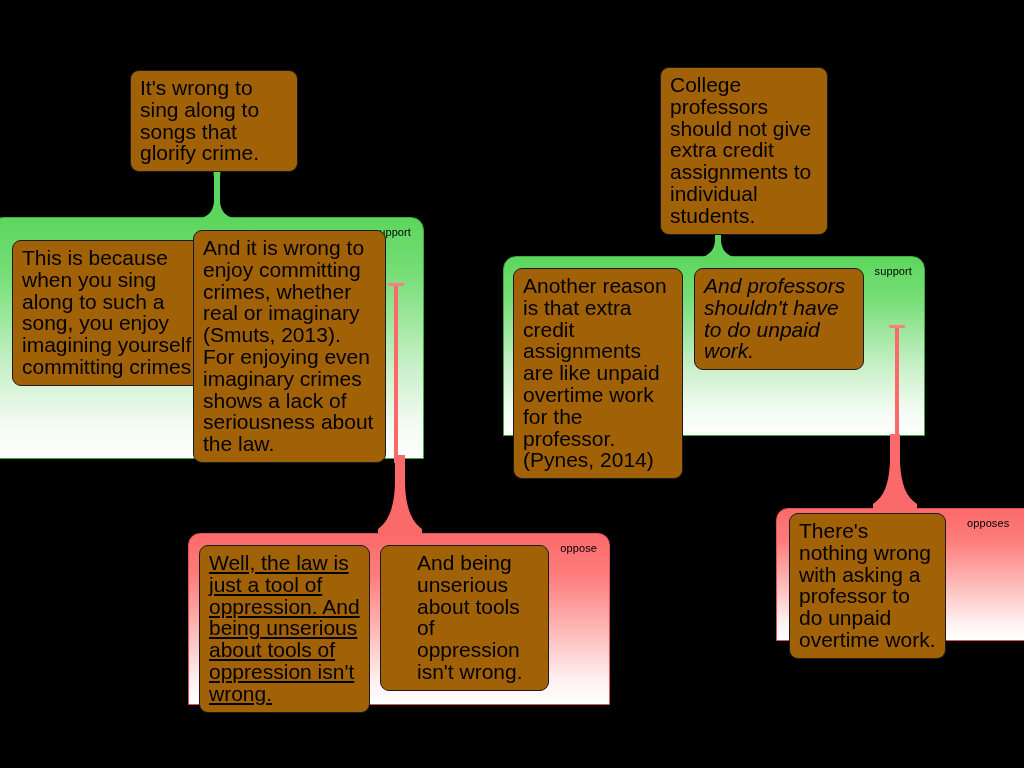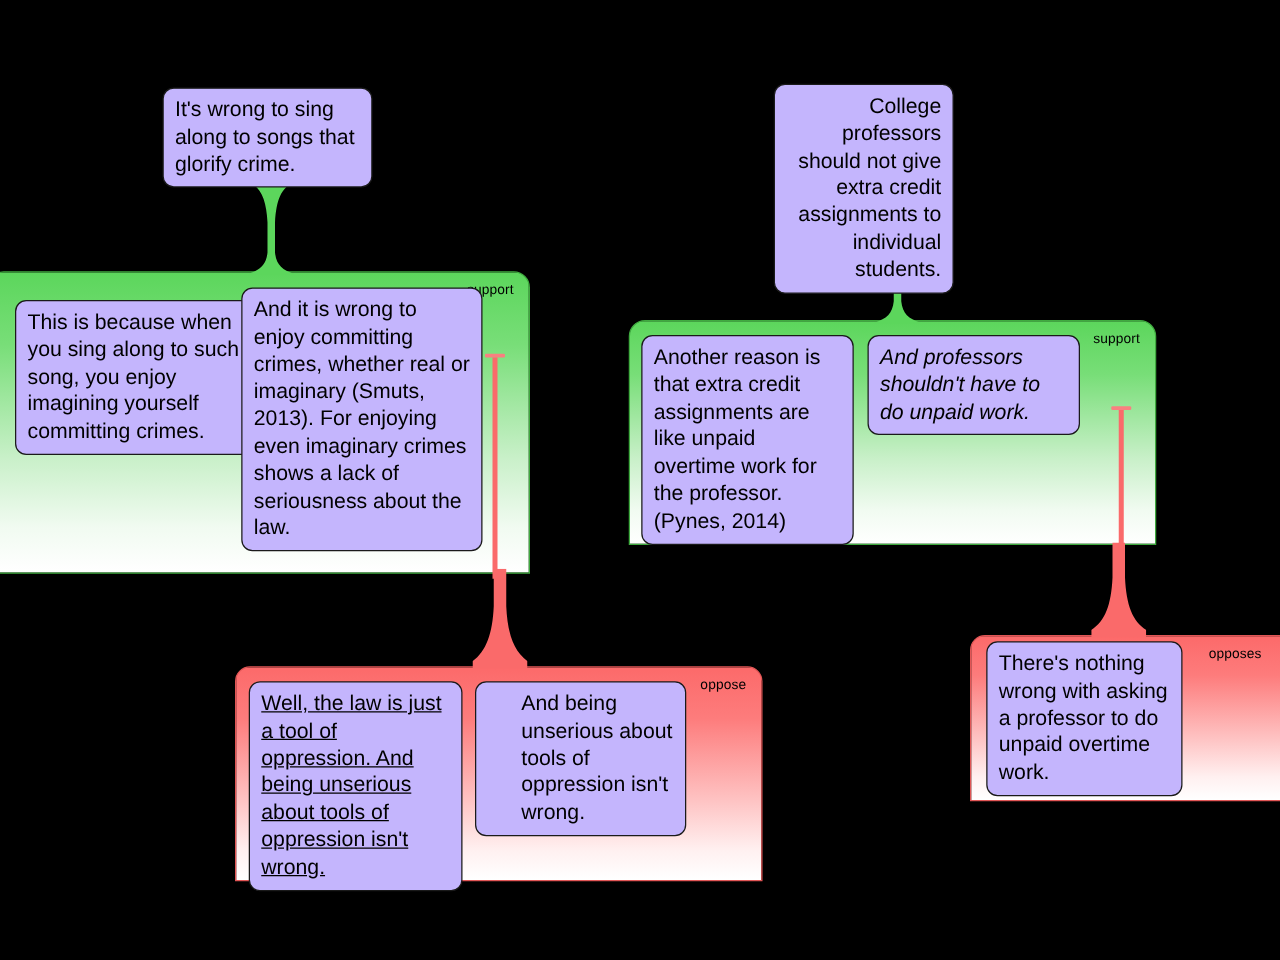--- a/index.html
+++ b/index.html
@@ -20,25 +20,25 @@
     position: relative;
     width: 1024px;
     height: 768px;
     background: #000000;
   }
 
   
   .node {
     position: absolute;
     box-sizing: border-box;
-    background: #c4b5fd;
+    background: #a16207;
     border: 1.4px solid #1a1a1a;
     border-radius: 9px;
     color: #000000;
-    font-size: 17px;
+    font-size: 21px;
     line-height: 21.8px;
     padding: 6px 9px 7px 9px;
     z-index: 40;
     white-space: pre-line;
   }
 
   
   .panel {
     position: absolute;
     box-sizing: border-box;
@@ -117,21 +117,21 @@
   </div>
 
   <div class="panel panel-oppose" style="left:188px; top:533px; width:422px; height:172px; border-radius:12px 12px 0 0;">
     <div class="panel-label" style="right:12px;">oppose</div>
   </div>
 
   <div class="node" style="left:199px; top:545px; width:171px;text-decoration:underline;">Well, the law is just a tool of oppression. And being unserious about tools of oppression isn't wrong.</div>
 
   <div class="node" style="left:380px; top:545px; width:169px;padding-left:36px;">And being unserious about tools of oppression isn't wrong.</div>
 
-  <div class="node" style="left:619px; top:67px; width:144px;text-align:right;">College professors should not give extra credit assignments to individual students.</div>
+  <div class="node" style="left:660px; top:67px; width:168px;">College professors should not give extra credit assignments to individual students.</div>
 
   <div class="node" style="left:130px; top:70px; width:168px;">It's wrong to sing along to songs that glorify crime.</div>
 
   <div class="connector" style="left:700px; top:181px; width:36px; height:78px;">
     <svg width="36" height="78" viewBox="0 0 36 78">
       <path d="M0,0 L36,0 L36,6 C26,10 22,19 21,37 L21,60 C22,70 27,74 36,77 L36,78 L0,78 L0,77 C9,74 14,70 15,60 L15,37 C14,19 10,10 0,6 Z" fill="#5cd65c"></path>
     </svg>
   </div>
 
   <div class="panel panel-support" style="left:503px; top:256px; width:422px; height:180px; border-radius:13px 13px 0 0;">

